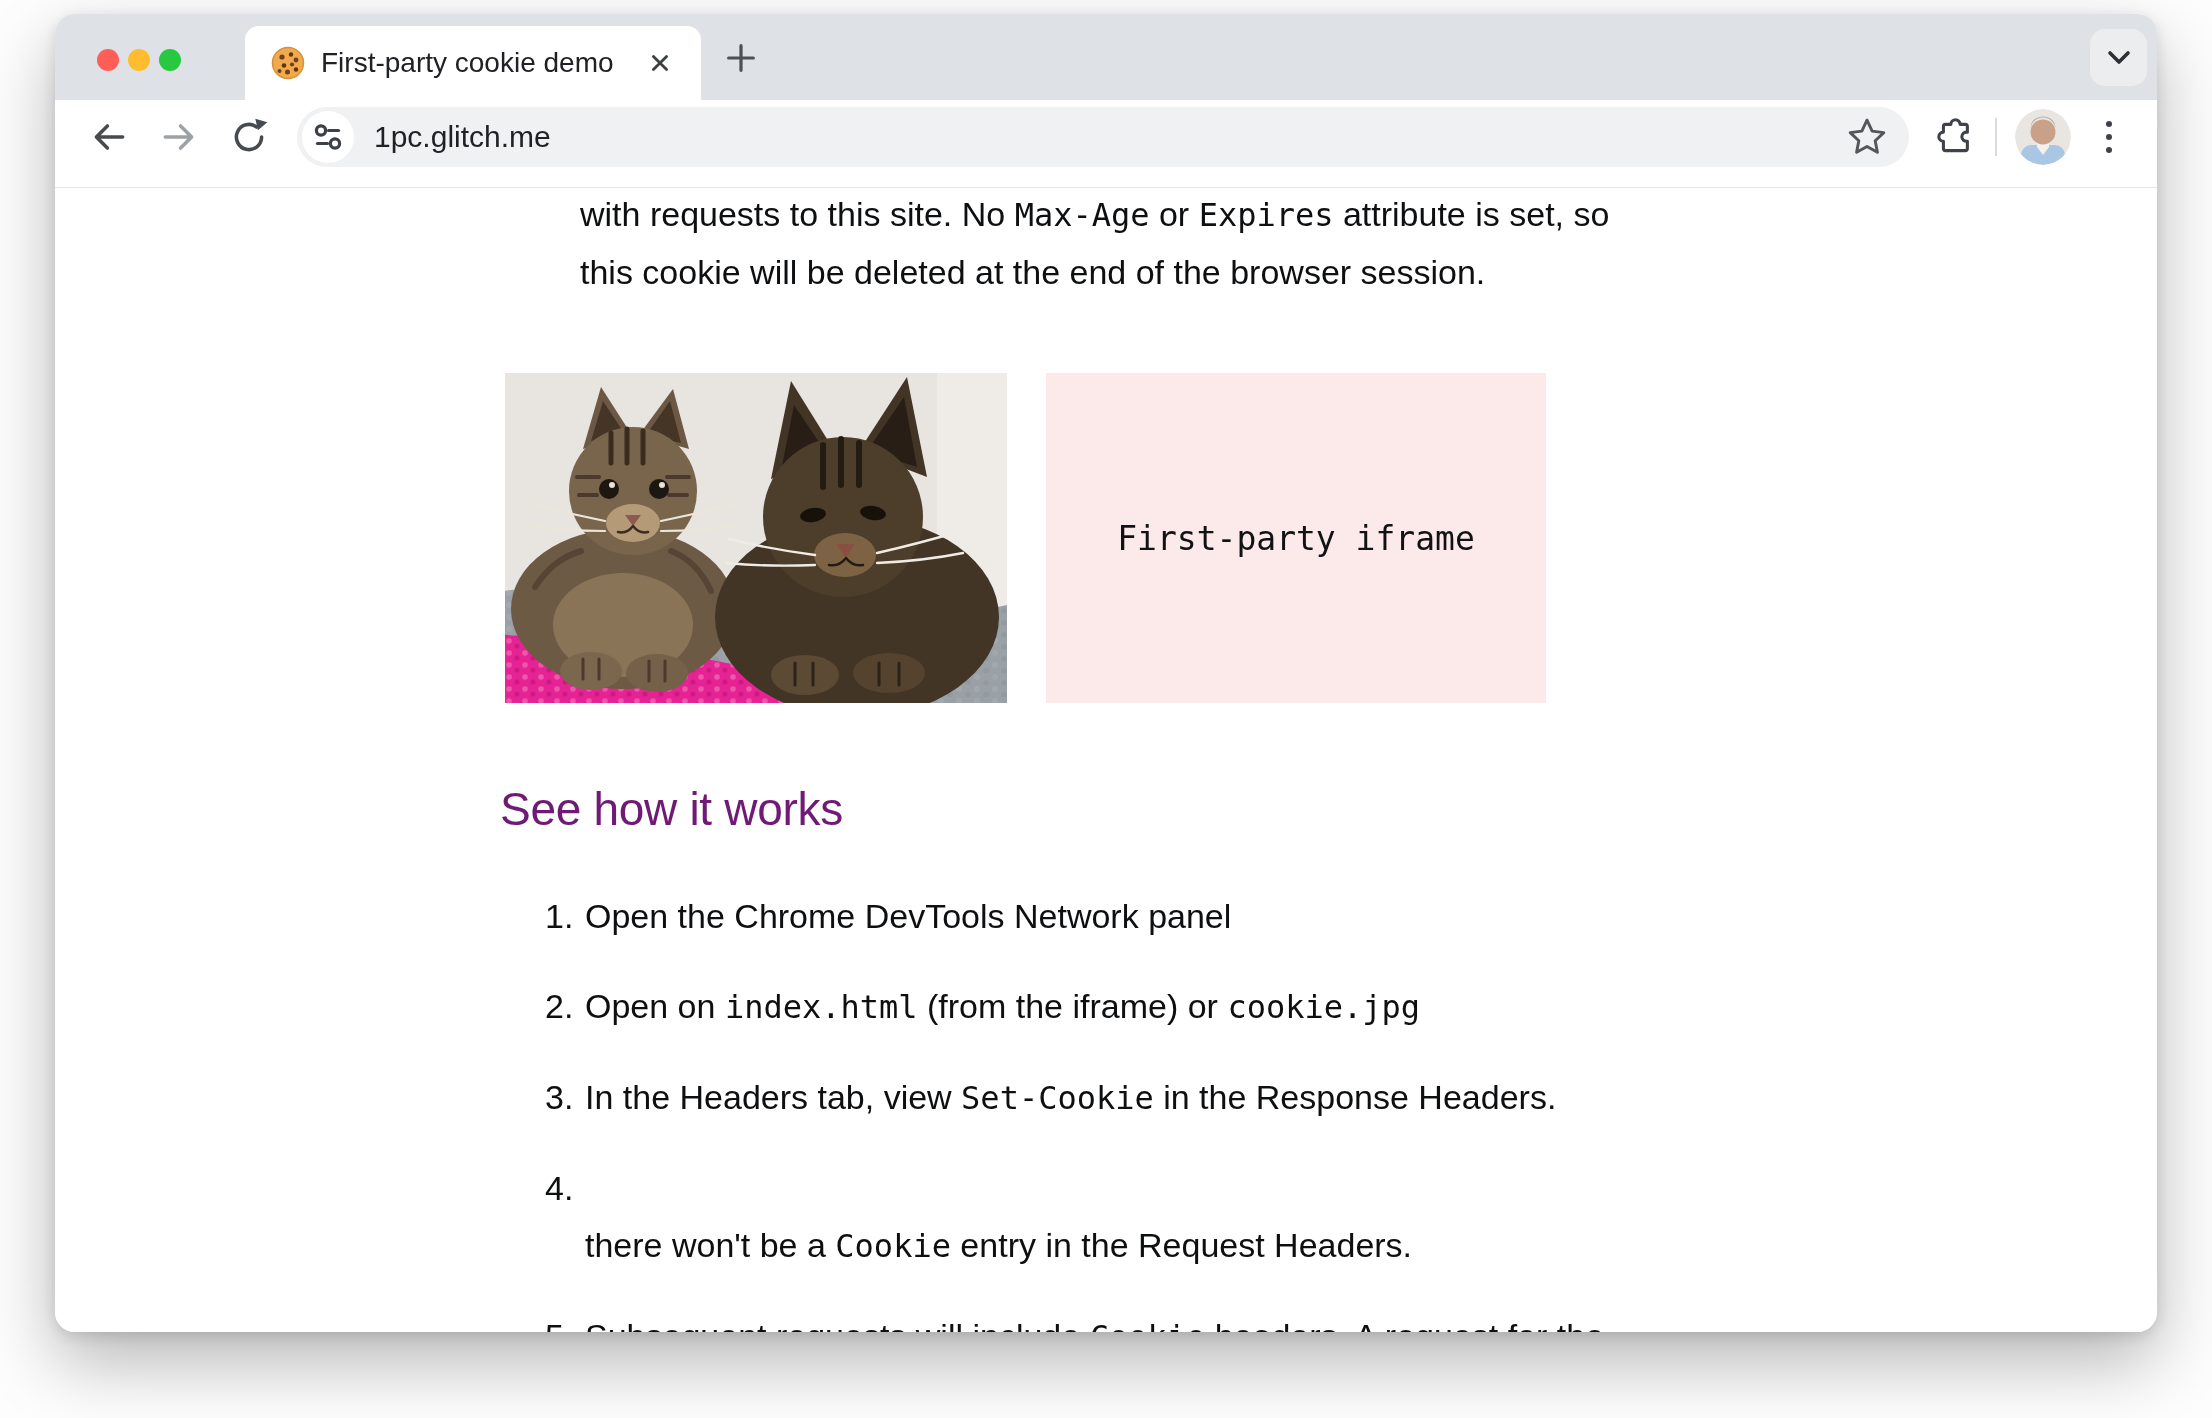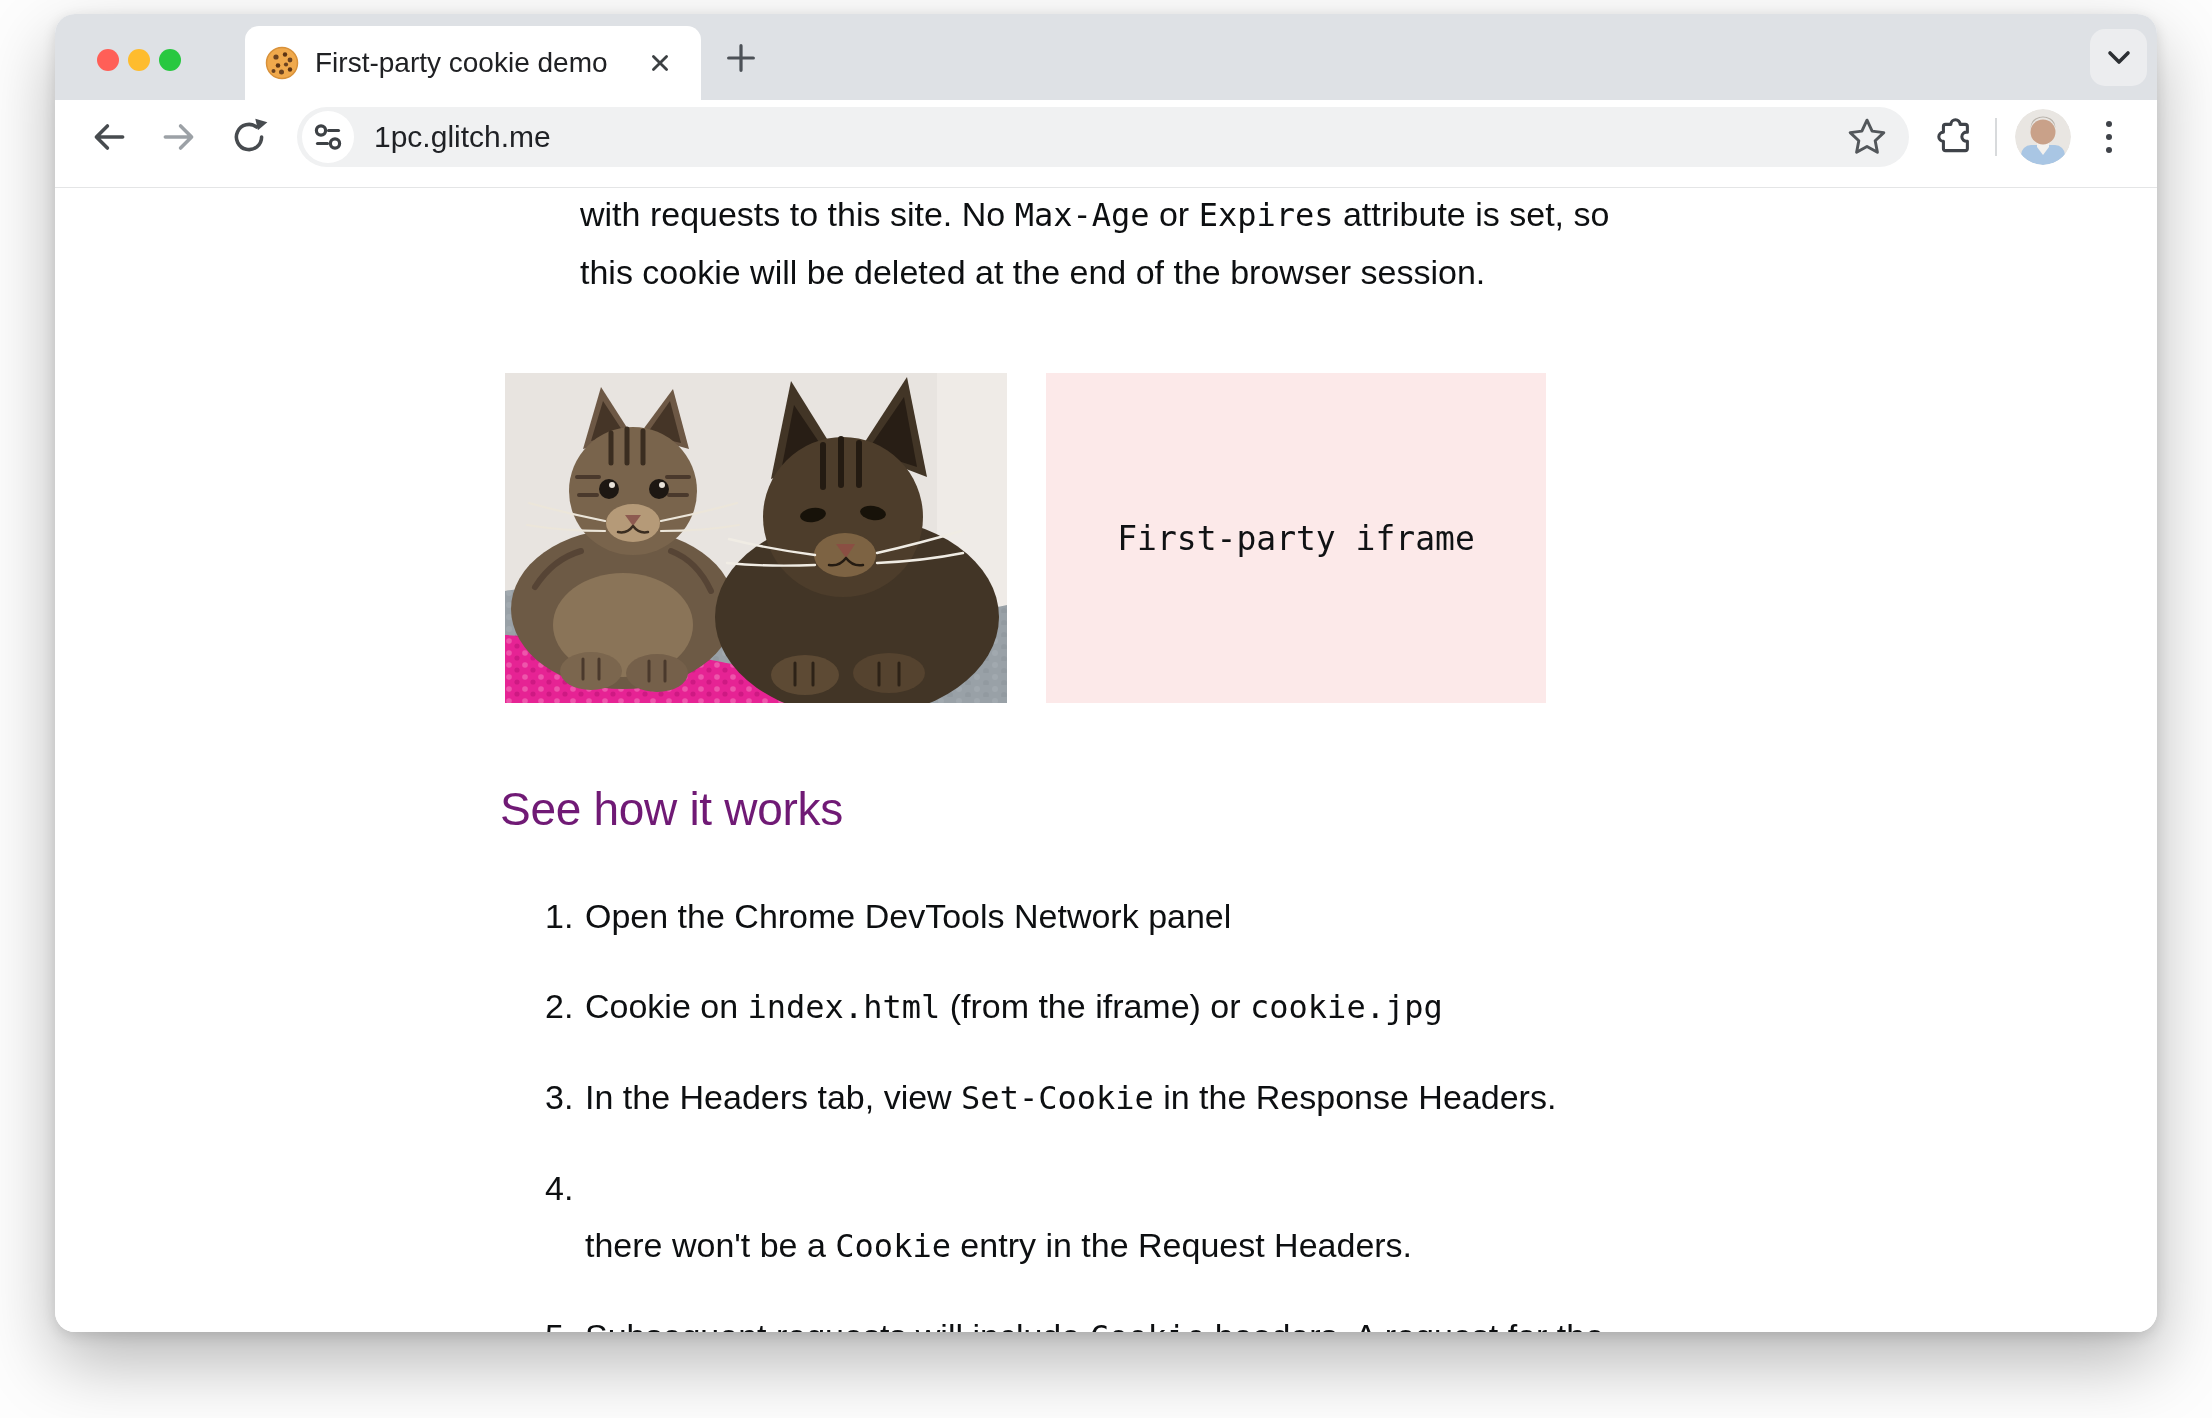--- a/index.html
+++ b/index.html
@@ -10,21 +10,21 @@
             border-radius:20px; background:#fff; overflow:hidden;
             box-shadow:0 30px 70px rgba(0,0,0,.28), 0 4px 14px rgba(0,0,0,.12);
             display:flex; flex-direction:column; }
 
   
   .tabstrip { position:relative; height:86px; background:#dee1e5; flex:none; }
   .lights { position:absolute; left:42px; top:35px; display:flex; gap:9px; }
   .light { width:22px; height:22px; border-radius:50%; }
   .tab { position:absolute; left:190px; top:12px; width:456px; height:74px;
          background:#fff; border-radius:14px 14px 0 0; display:flex;
-         align-items:center; padding:0 24px 0 20px; }
+         align-items:center; padding:0 24px 0 26px; }
   .tab-title { font-size:28px; color:#202124; margin-left:16px; white-space:nowrap;
                overflow:hidden; }
   .tab-close { margin-left:auto; width:34px; height:34px; display:grid;
                place-items:center; border-radius:50%; }
   .newtab { position:absolute; left:662px; top:20px; width:48px; height:48px;
             display:grid; place-items:center; border-radius:50%; }
   .chev-btn { position:absolute; left:2035px; top:15px; width:57px; height:57px;
               border-radius:15px; background:#ecedef; display:grid; place-items:center; }
 
   
@@ -254,21 +254,21 @@
     <h2 class="heading">See how it works</h2>
 
     <div class="steps">
 
     <div class="step">
           <span class="step-num">1.</span>
           <span class="step-text"><span>Open the Chrome DevTools Network panel</span></span>
         </div>
         <div class="step">
           <span class="step-num">2.</span>
-          <span class="step-text"><span>Cookie on </span><span class="mono">index.html</span><span> (from the iframe) or </span><span class="mono">cookie.jpg</span></span>
+          <span class="step-text"><span>Open on </span><span class="mono">index.html</span><span> (from the iframe) or </span><span class="mono">cookie.jpg</span></span>
         </div>
         <div class="step">
           <span class="step-num">3.</span>
           <span class="step-text"><span>In the Headers tab, view </span><span class="mono">Set-Cookie</span><span> in the Response Headers.</span></span>
         </div>
         <div class="step">
           <span class="step-num">4.</span>
           <span class="step-text"><br><span>there won't be a </span><span class="mono">Cookie</span><span> entry in the Request Headers.</span></span>
         </div>
         <div class="step">

